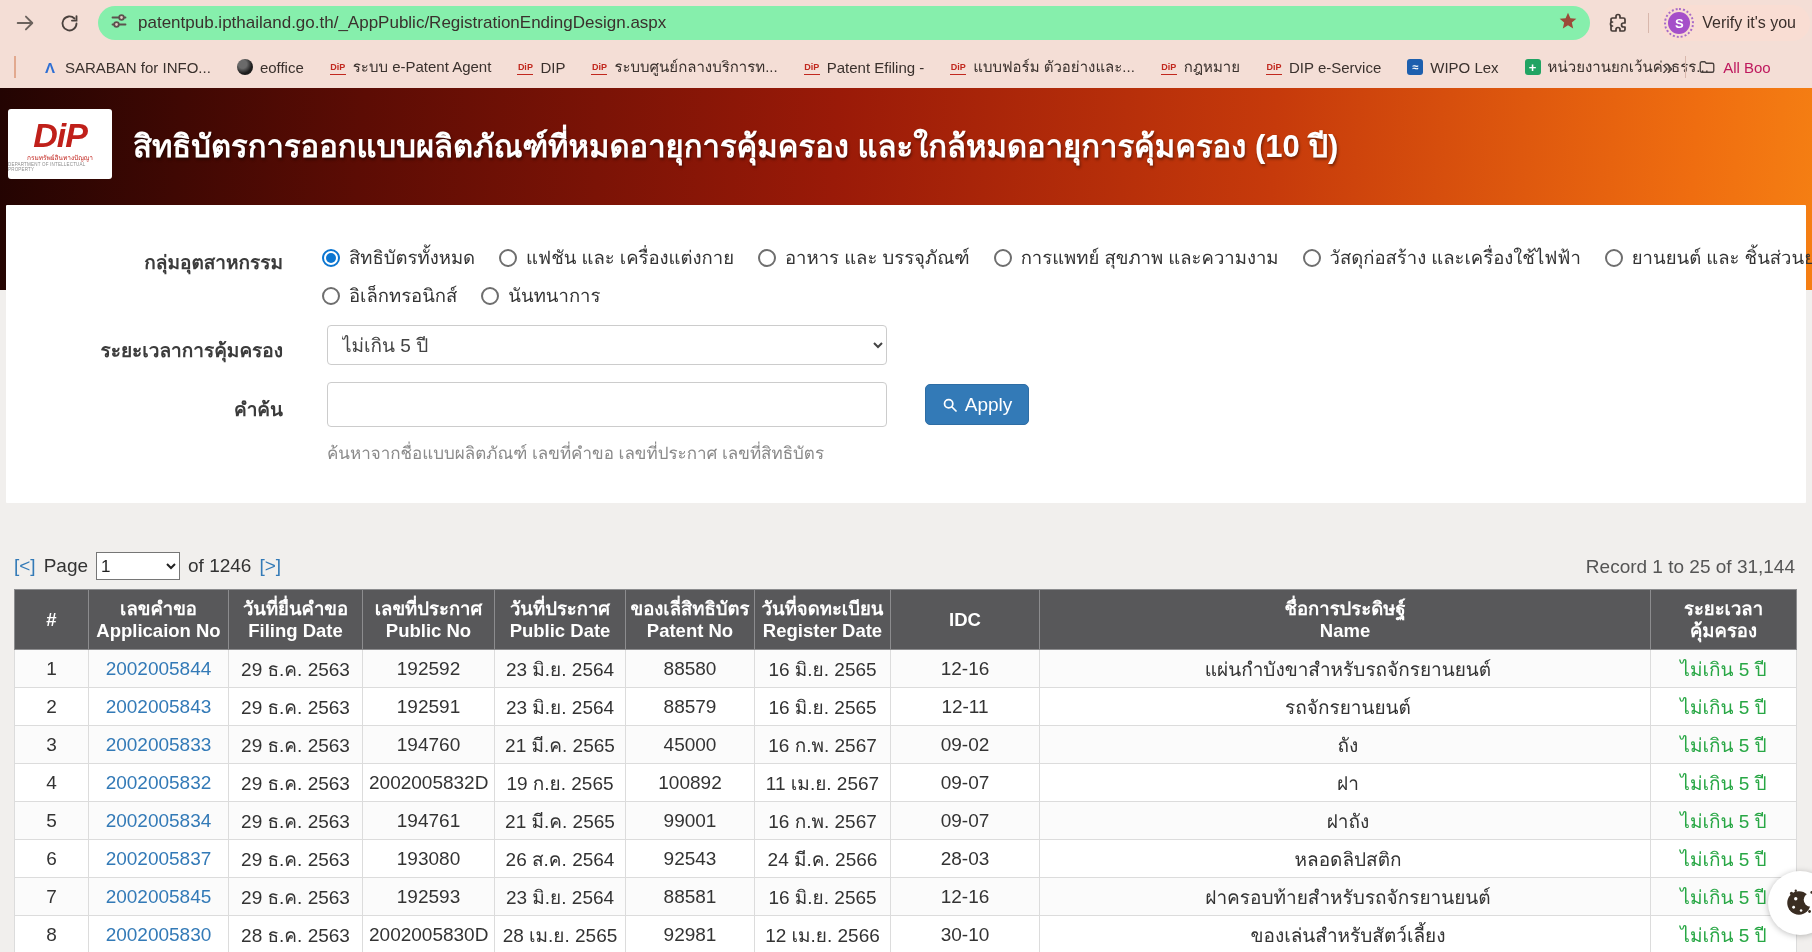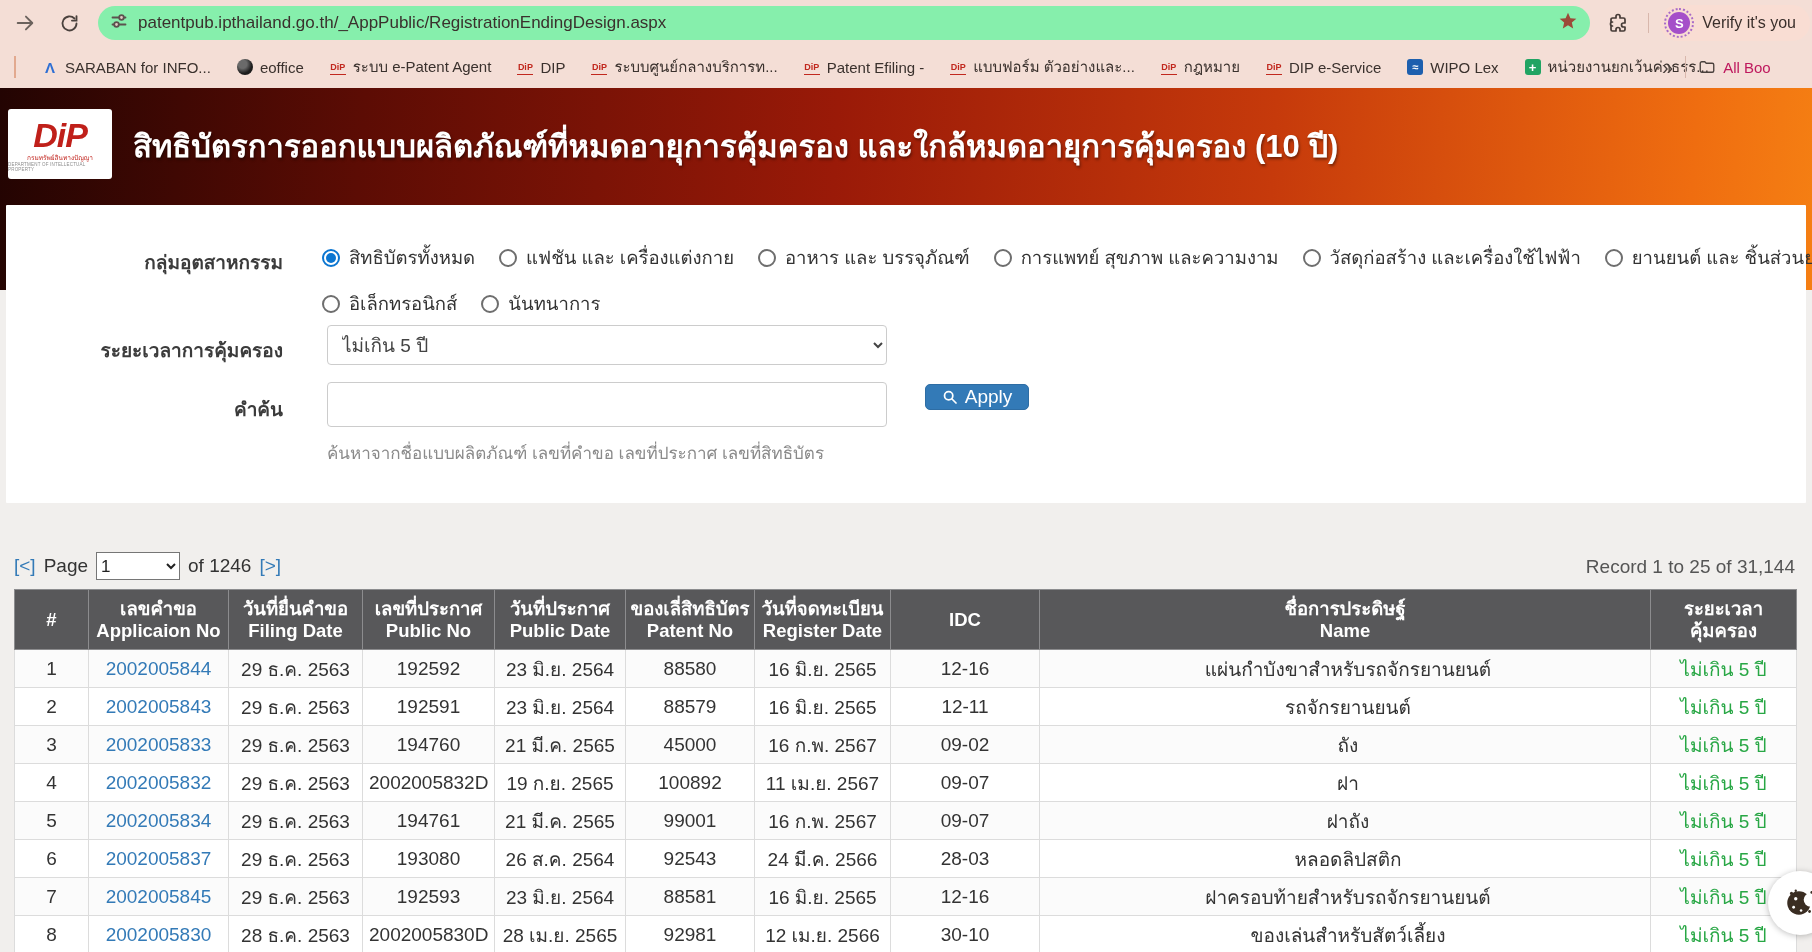--- a/index.html
+++ b/index.html
@@ -44,21 +44,21 @@
   
   .panel{position:absolute;top:205px;left:6px;width:1800px;height:298px;background:#fff;border-radius:1px;}
   .f-label{position:absolute;left:0;width:277px;text-align:right;font-size:19px;font-weight:700;color:#3b3b3b;white-space:nowrap;}
   .radio-row{position:absolute;left:316px;display:flex;gap:24px;align-items:center;white-space:nowrap;}
   .radio-item{display:flex;align-items:center;gap:9px;font-size:18.5px;color:#333;cursor:default;}
   .rb{width:18px;height:18px;border:2px solid #6e6e6e;border-radius:50%;background:#fff;position:relative;flex:0 0 auto;}
   .rb.on{border-color:#0b76d1;}
   .rb.on::after{content:"";position:absolute;inset:2px;background:#0b76d1;border-radius:50%;}
   .period-select{position:absolute;left:321px;top:120px;width:560px;height:40px;font-size:19px;color:#444;border:1px solid #ccc;border-radius:4px;background:#fff;padding:0 10px;}
   .kw-input{position:absolute;left:321px;top:177px;width:560px;height:45px;border:1px solid #ccc;border-radius:4px;font-size:19px;padding:0 12px;color:#333;}
-  .apply-btn{position:absolute;left:919px;top:179px;width:104px;height:26px;background:#337ab7;border:1px solid #2e6da4;border-radius:5px;color:#fff;font-size:19px;display:flex;align-items:center;justify-content:center;gap:7px;cursor:pointer;}
+  .apply-btn{position:absolute;left:919px;top:179px;width:104px;height:41px;background:#337ab7;border:1px solid #2e6da4;border-radius:5px;color:#fff;font-size:19px;display:flex;align-items:center;justify-content:center;gap:7px;cursor:pointer;}
   .helper{position:absolute;left:321px;top:234px;font-size:17px;color:#8a8a8a;white-space:nowrap;}
 
   
   .pagebar{position:absolute;top:551px;left:14px;height:30px;display:flex;align-items:center;gap:8px;font-size:19px;color:#333;}
   .pg-link{color:#337ab7;cursor:pointer;}
   .page-select{width:84px;height:28px;font-size:17px;border:1px solid #767676;background:#fff;color:#222;}
   .record{position:absolute;top:556px;right:17px;font-size:19px;color:#555;}
 
   
   .tbl-wrap{position:absolute;top:589px;left:14px;width:1782px;}
@@ -211,21 +211,21 @@
         </span>
         <span class="radio-item">
           <span class="rb"></span>
           <span>วัสดุก่อสร้าง และเครื่องใช้ไฟฟ้า</span>
         </span>
         <span class="radio-item">
           <span class="rb"></span>
           <span>ยานยนต์ และ ชิ้นส่วนยานยนต์</span>
         </span>
       </div>
-    <div class="radio-row" style="top:84px;" id="radio-row-2">
+    <div class="radio-row" style="top:76px;" id="radio-row-2">
         <span class="radio-item">
           <span class="rb"></span>
           <span>อิเล็กทรอนิกส์</span>
         </span>
         <span class="radio-item">
           <span class="rb"></span>
           <span>นันทนาการ</span>
         </span>
       </div>
 

